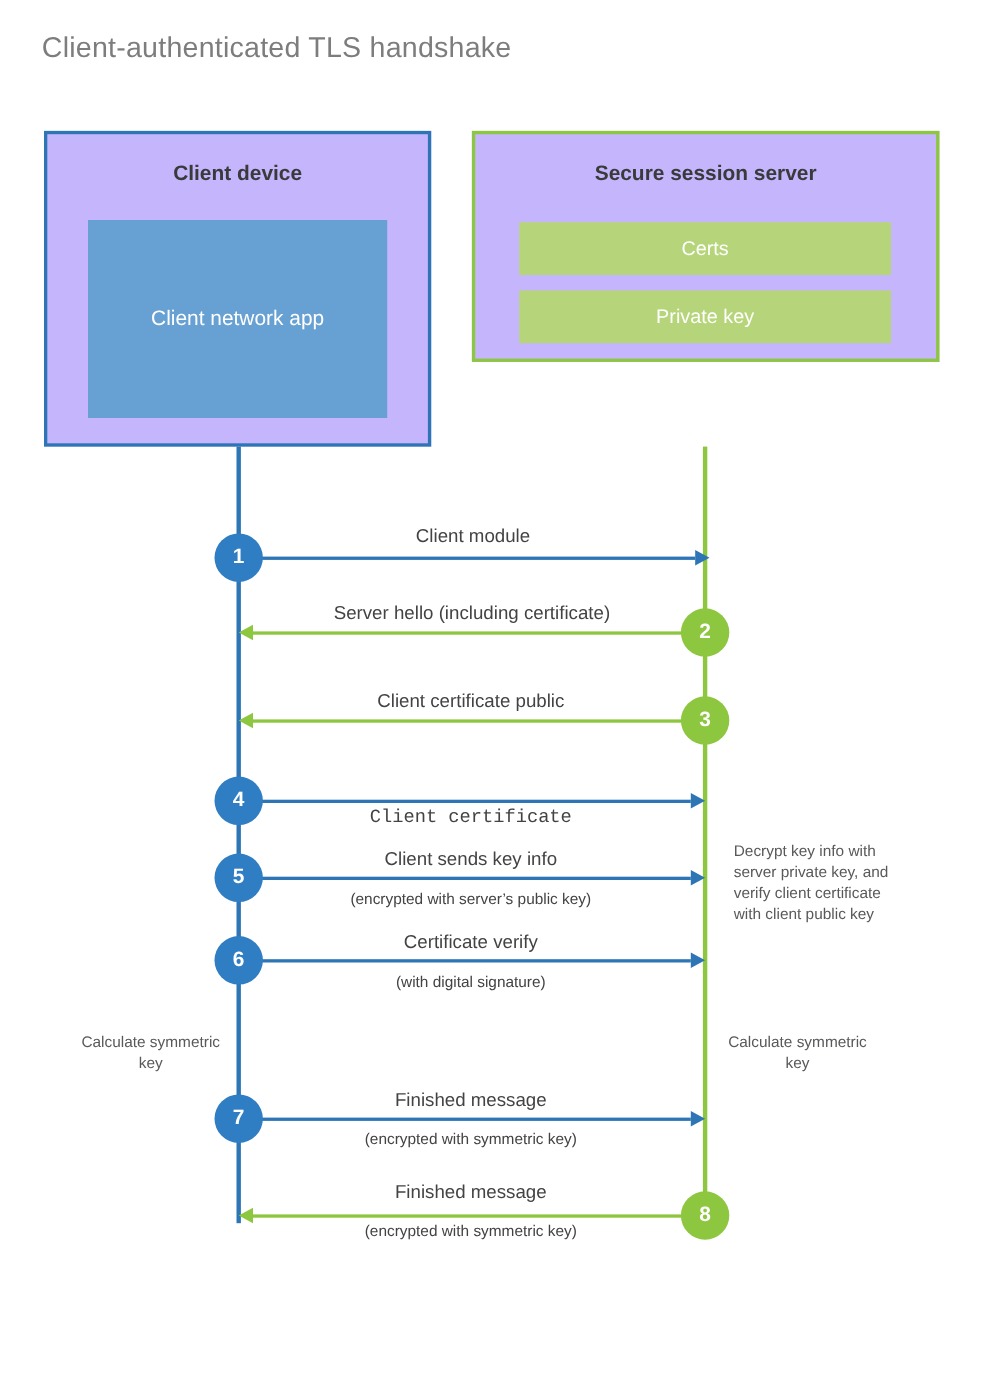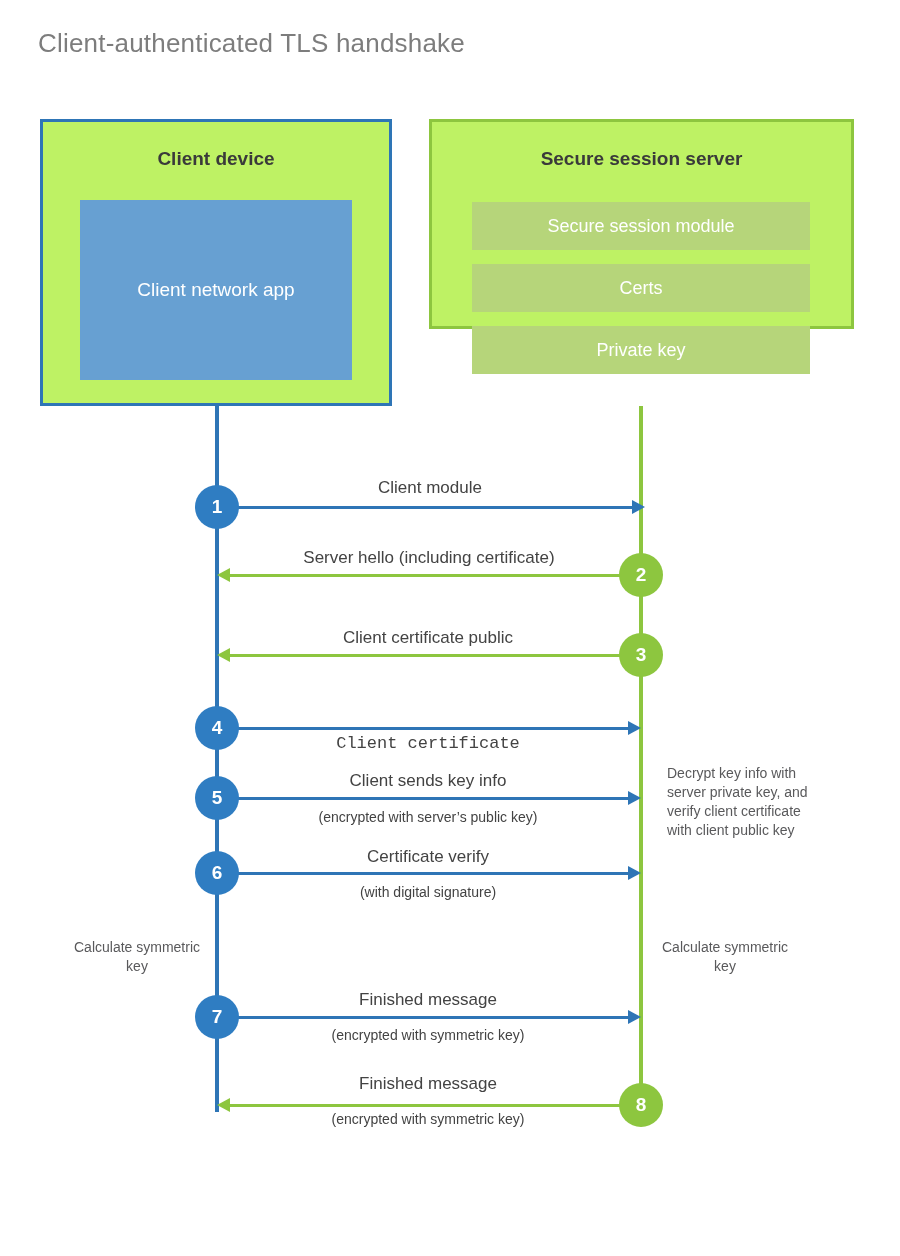--- a/index.html
+++ b/index.html
@@ -23,21 +23,21 @@
     font-size: 26px;
     font-weight: 400;
     color: #7d7d7d;
     letter-spacing: 0.2px;
     white-space: nowrap;
   }
 
   
   .party-box {
     position: absolute;
-    background: #bef264;
+    background: #c4b5fd;
     box-sizing: border-box;
   }
   .party-box.client {
     left: 40px;
     top: 119px;
     width: 352px;
     height: 287px;
     border: 3px solid #2e75b6;
   }
   .party-box.server {
@@ -183,21 +183,20 @@
 <div class="page-title">Client-authenticated TLS handshake</div>
 
 <div class="party-box client">
   <div class="party-title">Client device</div>
   <div class="client-app-block">Client network app</div>
 </div>
 
 <div class="party-box server">
   <div class="party-title">Secure session server</div>
   <div class="server-bars">
-    <div class="server-bar">Secure session module</div>
     <div class="server-bar">Certs</div>
     <div class="server-bar">Private key</div>
   </div>
 </div>
 
 <div class="lifeline client-line"></div>
 <div class="lifeline server-line"></div>
 
 <div class="msg" style="left:217px; top:507px; width:428px;">
   <div class="msg-line blue" style="left:0; width:415px;"></div>

